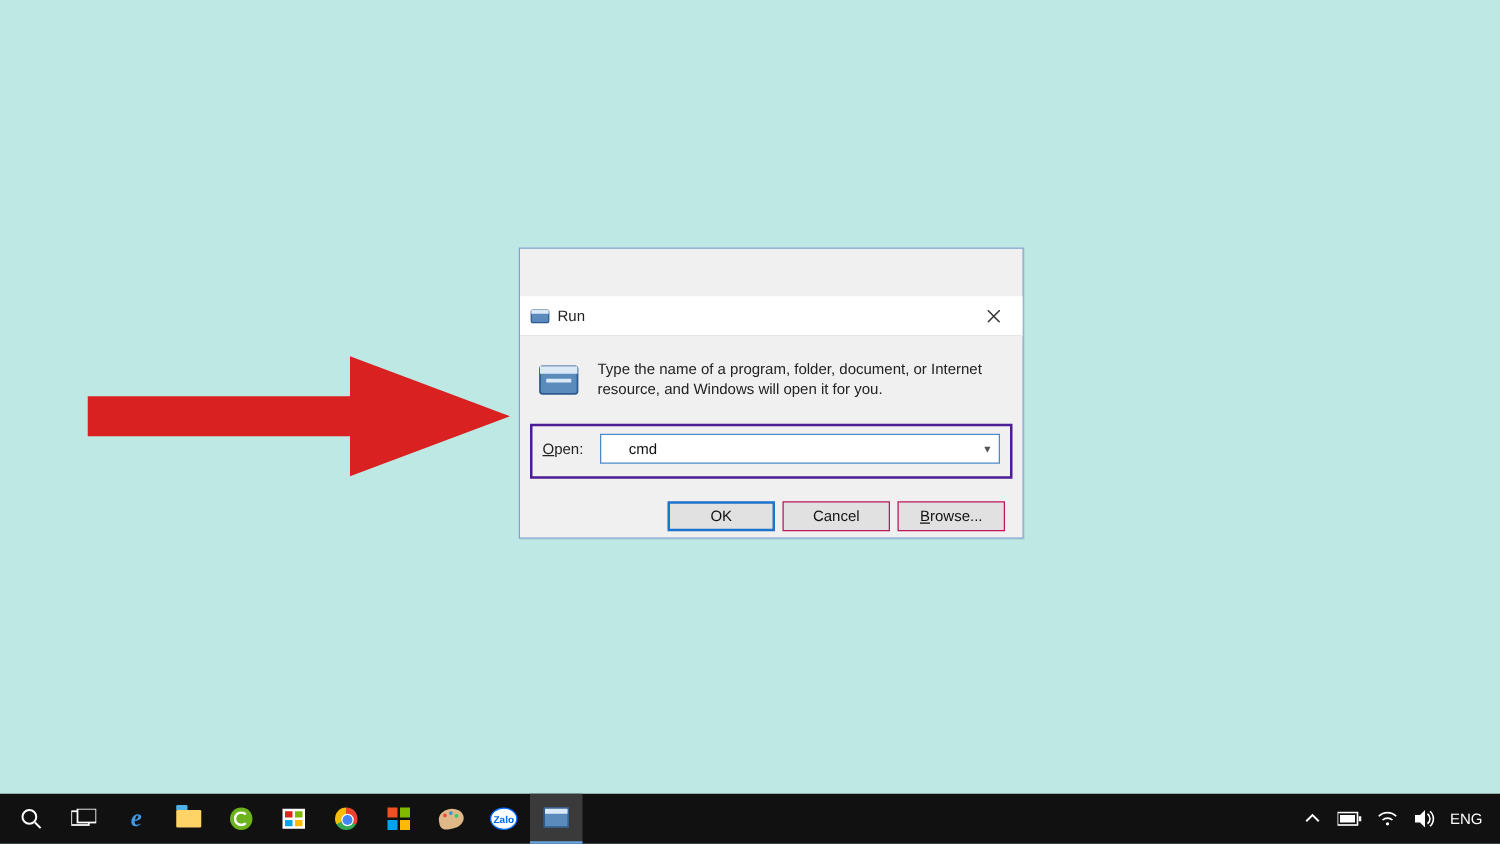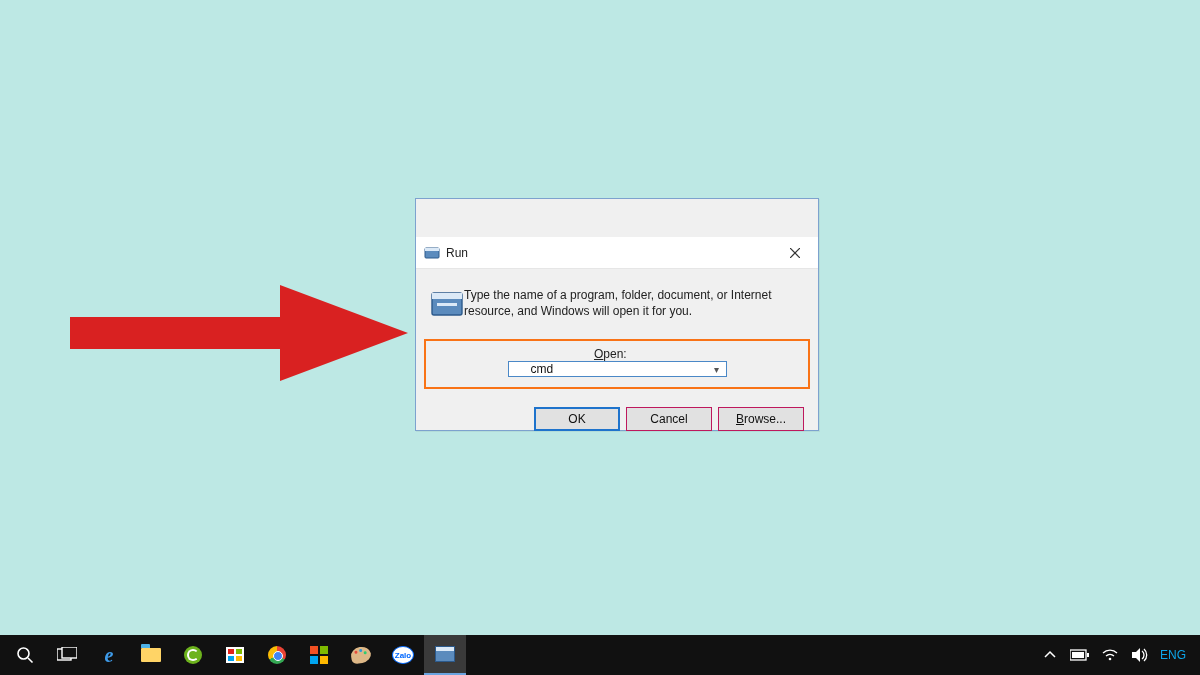--- a/index.html
+++ b/index.html
@@ -33,37 +33,37 @@
   .titlebar .close {
     position:absolute; right:0; top:0;
     width:46px; height:32px;
     display:flex; align-items:center; justify-content:center;
     font-size:14px; color:#333;
     cursor:pointer;
   }
 
   .content {
     padding:18px 14px 0 14px;
-    display:flex; 
+    display:flex; gap:14px;
   }
   .big-icon {
     width:34px; height:34px;
     flex-shrink:0;
     display:flex; align-items:center; justify-content:center;
   }
   .description {
     font-size:12px; color:#222;
     line-height:1.35;
   }
 
   .open-row {
     margin:18px 8px 0 8px;
-    border:2px solid #f97316;
+    border:2px solid #4c1d95;
     padding:6px 8px 10px 8px;
-    display:flex; align-items:center;flex-direction:column;
+    display:flex; align-items:center;
   }
   .open-label {
     width:46px;
     font-size:12px; color:#222;
   }
   .open-label u { text-decoration:underline; }
   .combo {
     flex:1;
     height:24px;
     border:1px solid #4a88c7;
@@ -125,21 +125,21 @@
     cursor:pointer;
   }
   .tb-item.active {
     background:#3a3a3a;
     border-bottom:2px solid #6aa4e0;
   }
   .tb-right {
     margin-left:auto;
     display:flex; align-items:center; gap:10px;
     padding-right:10px;
-    color:#0ea5e9;
+    color:#ffffff;
     font-size:12px;
   }
   .tb-right .ico { display:flex; align-items:center; justify-content:center; width:20px; }
 
   
   .ico-box { width:22px; height:22px; display:flex; align-items:center; justify-content:center; }
   .edge-e { font-weight:bold; color:#3e9be9; font-size:20px; font-style:italic; font-family:Georgia,serif; }
   .folder { width:20px; height:14px; background:#ffd466; border-radius:1px; position:relative; }
   .folder::before { content:""; position:absolute; top:-4px; left:0; width:9px; height:4px; background:#4db1e6; border-radius:1px 1px 0 0; }
   .green-c { width:18px; height:18px; border-radius:50%; background:#6db31d; position:relative; }

